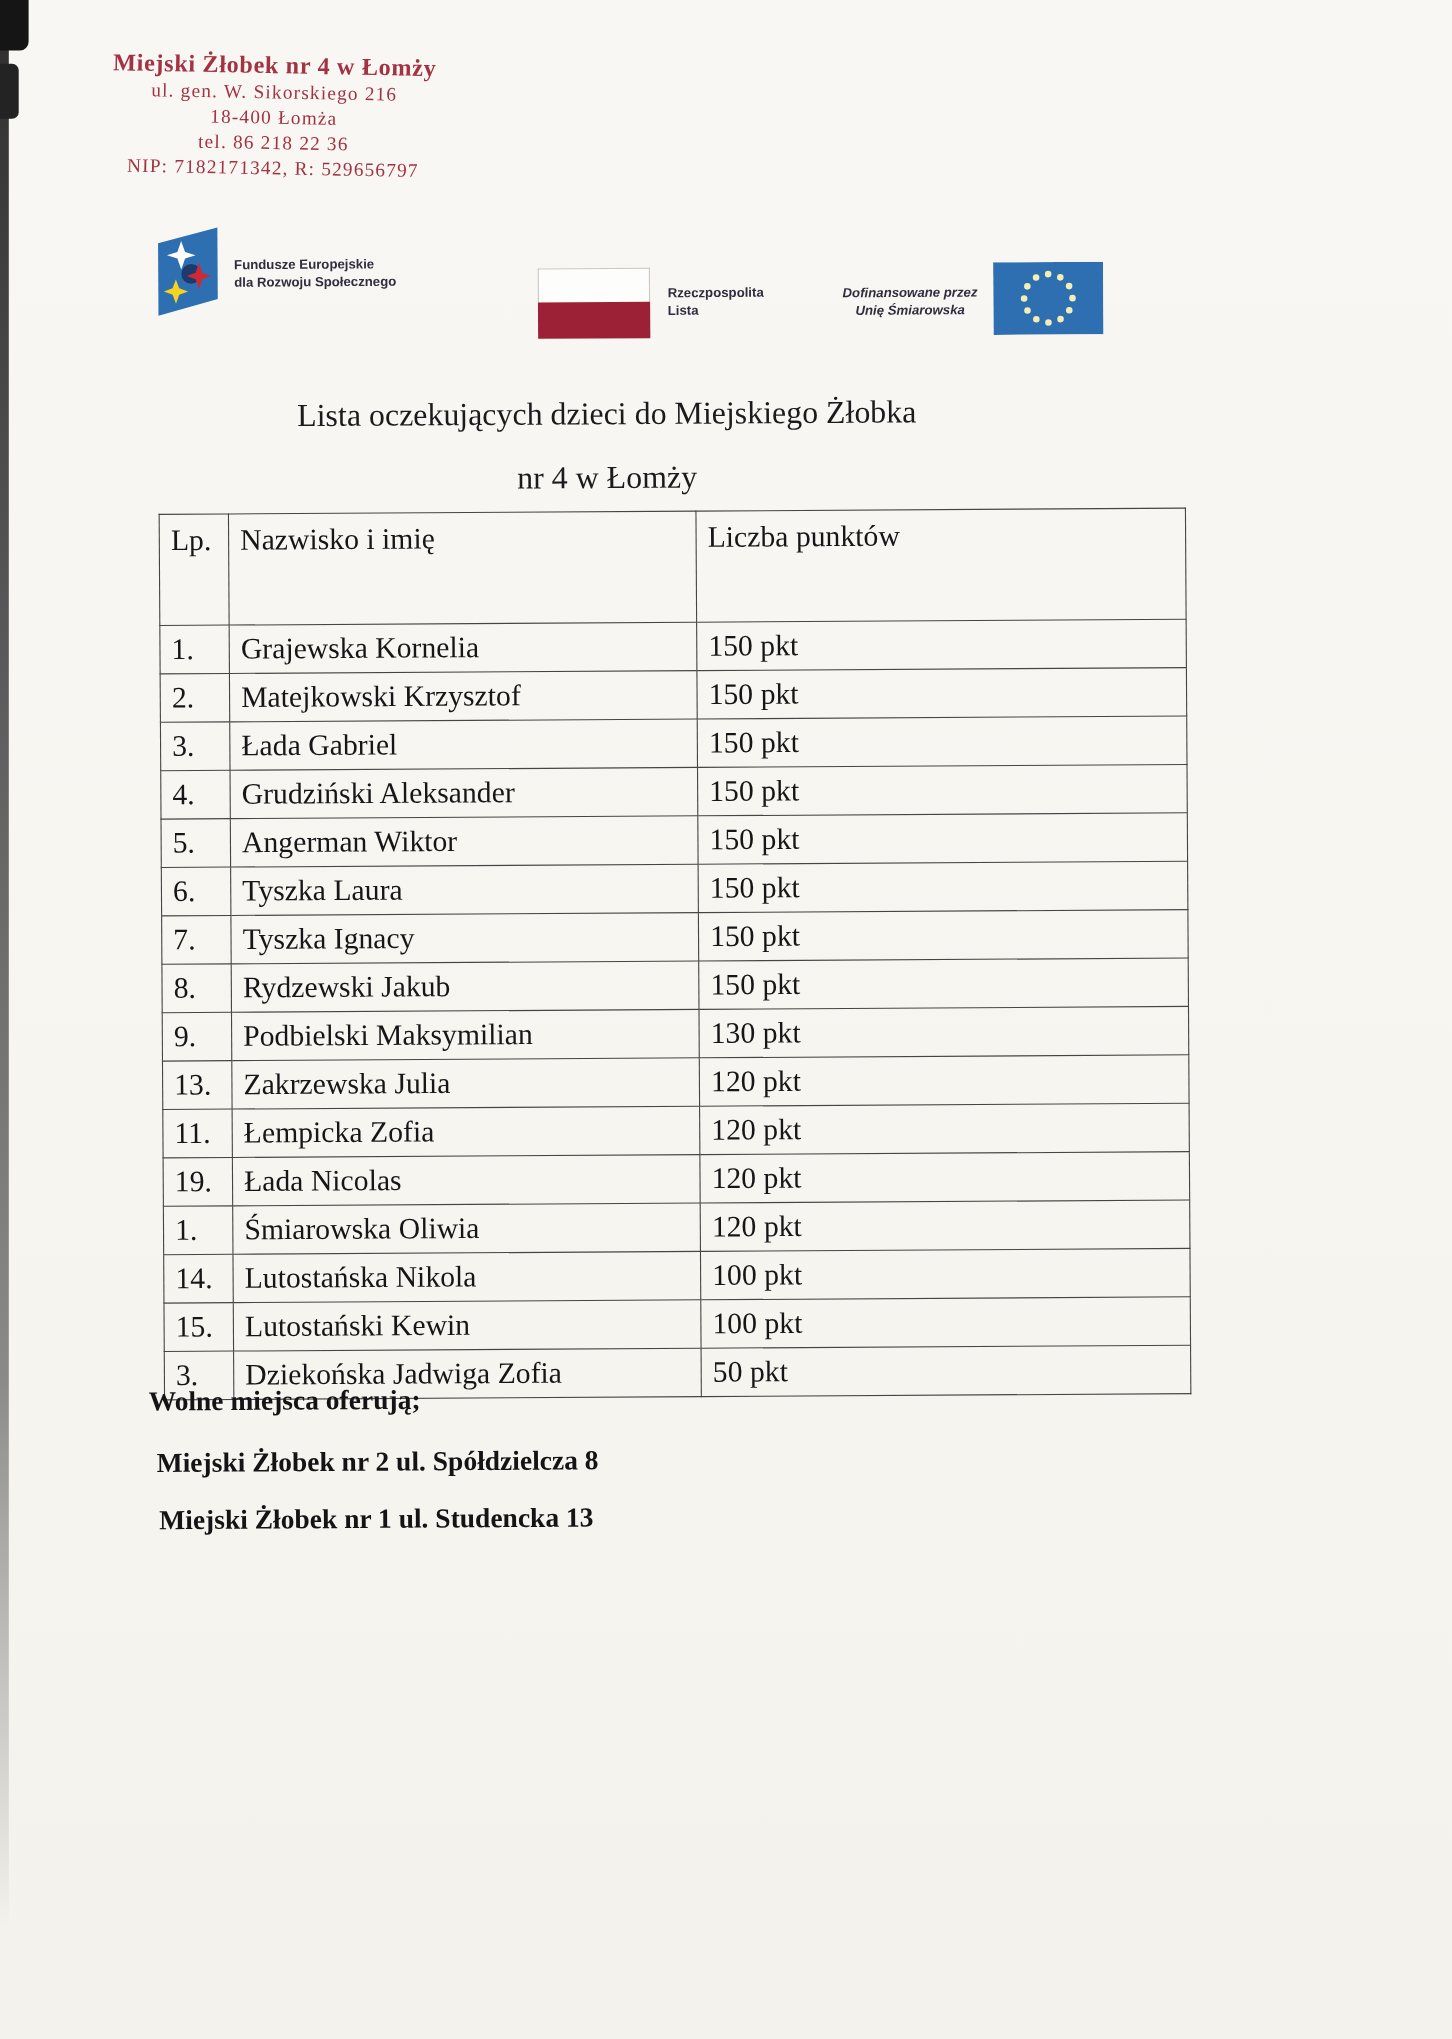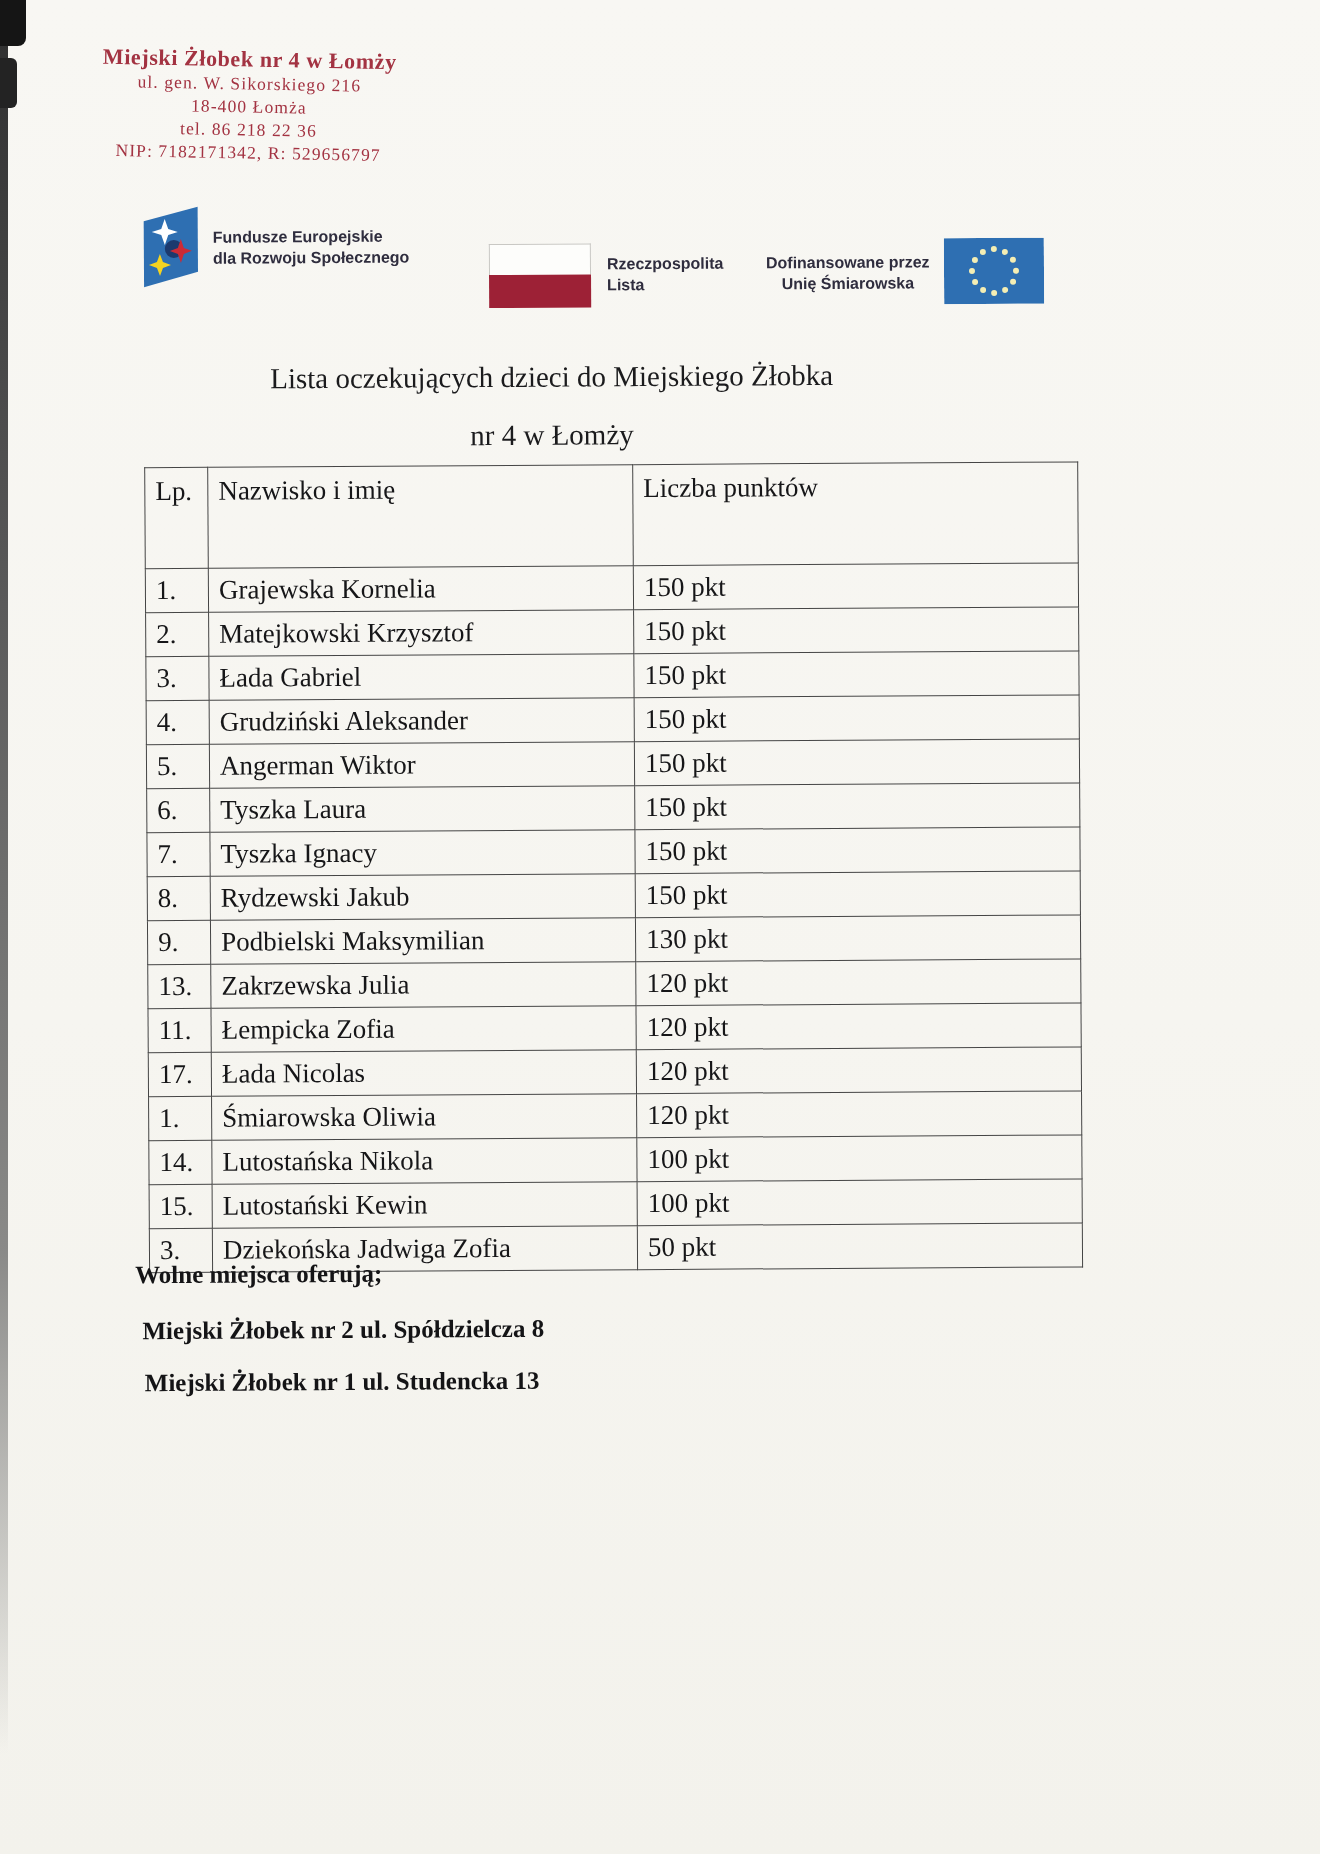--- a/index.html
+++ b/index.html
@@ -14,23 +14,23 @@
   .doc{position:absolute;inset:0;transform:rotate(-0.35deg);}
   
   .stamp{position:absolute;left:84px;top:44px;width:340px;text-align:center;
          color:#a33342;transform:rotate(1.4deg);}
   .stamp-l1{font-size:22px;font-weight:bold;letter-spacing:0.6px;line-height:26px;}
   .stamp-l{font-size:17.5px;letter-spacing:1.1px;line-height:23px;}
   
   .logo-fe{position:absolute;left:145px;top:203px;display:flex;align-items:center;gap:14px;}
   .logo-pl{position:absolute;left:493px;top:243px;display:flex;align-items:center;gap:16px;}
   .logo-eu{position:absolute;left:770px;top:240px;display:flex;align-items:center;gap:14px;}
-  .logo-text{font-family:"Liberation Sans", sans-serif;font-weight:bold;font-size:16px;
+  .logo-text{font-family:"Liberation Sans", sans-serif;font-weight:bold;font-size:12px;
              line-height:1.3;color:#2f2d3e;}
-  .logo-text.center{text-align:center;}
+  .logo-text.center{text-align:center;font-style:italic;}
   .pl-flag{width:102px;height:64px;}
   .pl-flag .white{height:31px;background:#fdfdfb;border:1px solid #c9c8c4;border-bottom:none;box-sizing:border-box;}
   .pl-flag .red{height:33px;background:#9d2136;}
   
   .doc-title{position:absolute;left:0;top:360px;width:1110px;text-align:center;
              font-size:29px;color:#1b1b1d;}
   .doc-title2{position:absolute;left:0;top:418px;width:1110px;text-align:center;
               font-size:29px;color:#1b1b1d;}
   
   table.list{position:absolute;left:147px;top:464px;border-collapse:collapse;table-layout:fixed;}
@@ -182,21 +182,21 @@
         <td>13.</td>
         <td>Zakrzewska Julia</td>
         <td class="pts">120 pkt</td>
       </tr>
       <tr>
         <td>11.</td>
         <td>Łempicka Zofia</td>
         <td class="pts">120 pkt</td>
       </tr>
       <tr>
-        <td>17.</td>
+        <td>19.</td>
         <td>Łada Nicolas</td>
         <td class="pts">120 pkt</td>
       </tr>
       <tr>
         <td>1.</td>
         <td>Śmiarowska Oliwia</td>
         <td class="pts">120 pkt</td>
       </tr>
       <tr>
         <td>14.</td>

